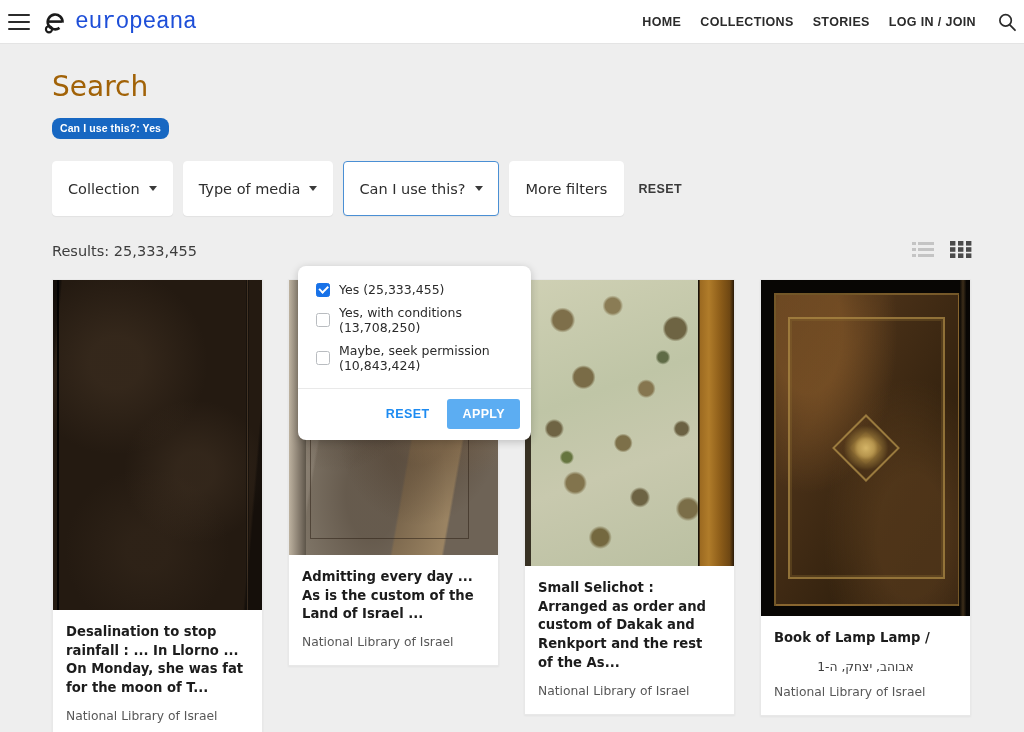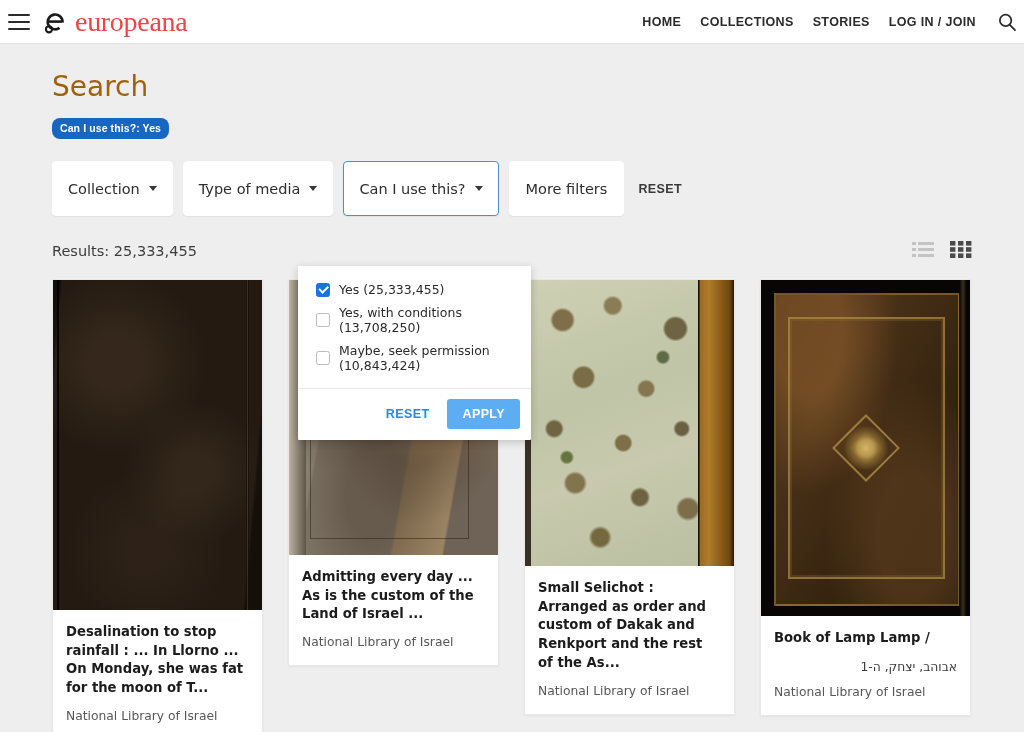--- a/index.html
+++ b/index.html
@@ -24,22 +24,22 @@
   .burger {
     width: 22px; height: 16px;
     margin-left: 8px; margin-right: 12px;
     display: flex; flex-direction: column; justify-content: space-between;
     cursor: pointer;
   }
   .burger i { display:block; height: 2px; background: #2b2b2b; border-radius: 1px; }
   .brand { display: flex; align-items: center; gap: 7px; cursor: pointer; }
   .brand-mark { width: 26px; height: 26px; position: relative; }
   .brand-text {
-    font-size: 28px; color: #ef4444; letter-spacing: -0.3px;
-    font-family: Liberation Serif, serif; font-weight: 400;
+    font-size: 23px; color: #1d4ed8; letter-spacing: -0.3px;
+    font-family: Liberation Mono, monospace; font-weight: 400;
   }
   .header-nav {
     margin-left: auto; display: flex; align-items: center; gap: 19px;
     padding-right: 7px;
   }
   .header-nav a {
     font-size: 12.5px; letter-spacing: 0.35px; color: #2b2b2b;
     text-decoration: none; font-weight: 600; white-space: nowrap;
     font-family: "Liberation Sans", sans-serif;
   }
@@ -79,21 +79,21 @@
     border-top: 5px solid #3a3a3a; display: inline-block;
   }
   .reset-link {
     font-size: 12.5px; font-weight: 600; letter-spacing: 0.4px;
     color: #3a3a3a; cursor: pointer; margin-left: 4px;
   }
 
   
   .dropdown {
     position: absolute; left: 298px; top: 196px; width: 233px;
-    background: #fff; border-radius: 1px;
+    background: #fff; border-radius: 8px;
     box-shadow: 0 2px 9px rgba(0,0,0,0.20);
     z-index: 60;
   }
   .dd-options { padding: 12px 0 11px 0; }
   .dd-option {
     display: flex; align-items: center; gap: 9px;
     padding: 4px 14px 4px 18px; cursor: pointer;
     font-size: 12.5px; color: #2b2b2b;
     font-family: "DejaVu Sans", sans-serif;
   }
@@ -152,21 +152,21 @@
   }
   .thumb { width: 100%; position: relative; overflow: hidden; background: #efefef;
            display: flex; align-items: flex-end; justify-content: center; }
   .card-body { padding: 13px 13px 16px; }
   .card-title {
     font-size: 13.2px; font-weight: 700; line-height: 1.42; color: #1c1c1c;
     margin: 0 0 11px 0; font-family: "DejaVu Sans", sans-serif;
   }
   .card-alt {
     font-size: 12.3px; color: #3c3c3c; margin: 12px 0 11px 0; direction: rtl;
-    text-align: right; font-family: "DejaVu Sans", sans-serif;
+    text-align: center; font-family: "DejaVu Sans", sans-serif;
   }
   .card-provider {
     font-size: 12.3px; color: #585858; margin: 0;
     font-family: "DejaVu Sans", sans-serif;
   }
 
   
   .cover { width: 100%; height: 100%; position: relative; }
 
   .cover-dark {

